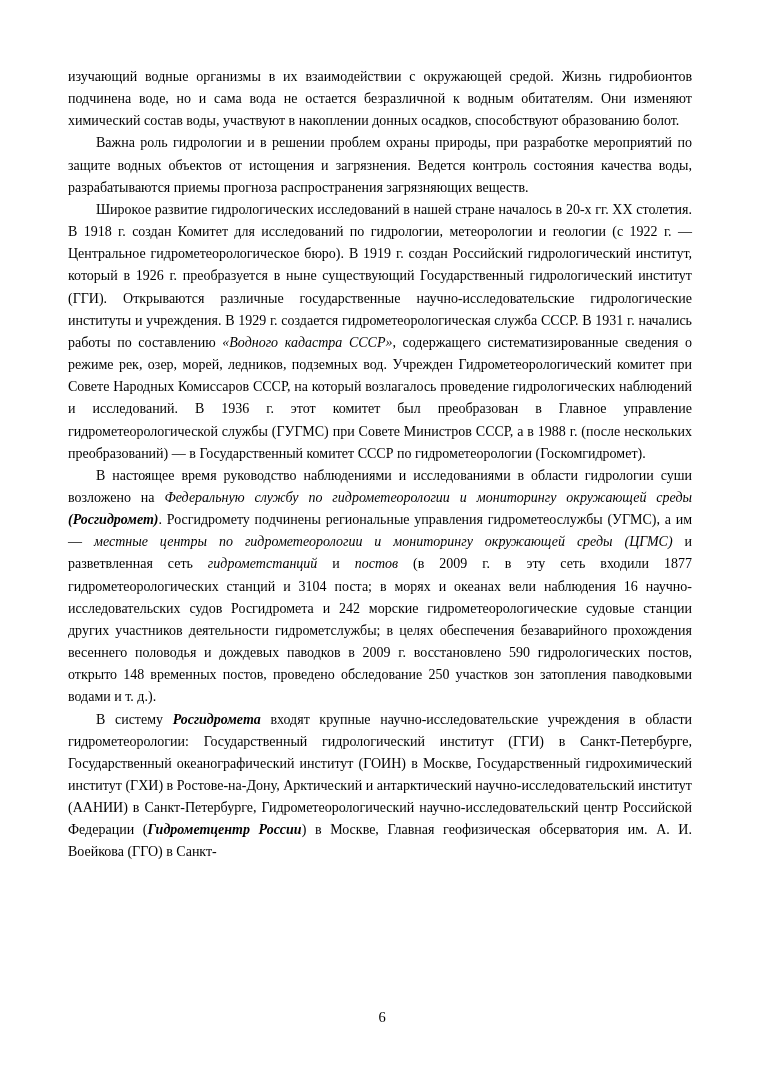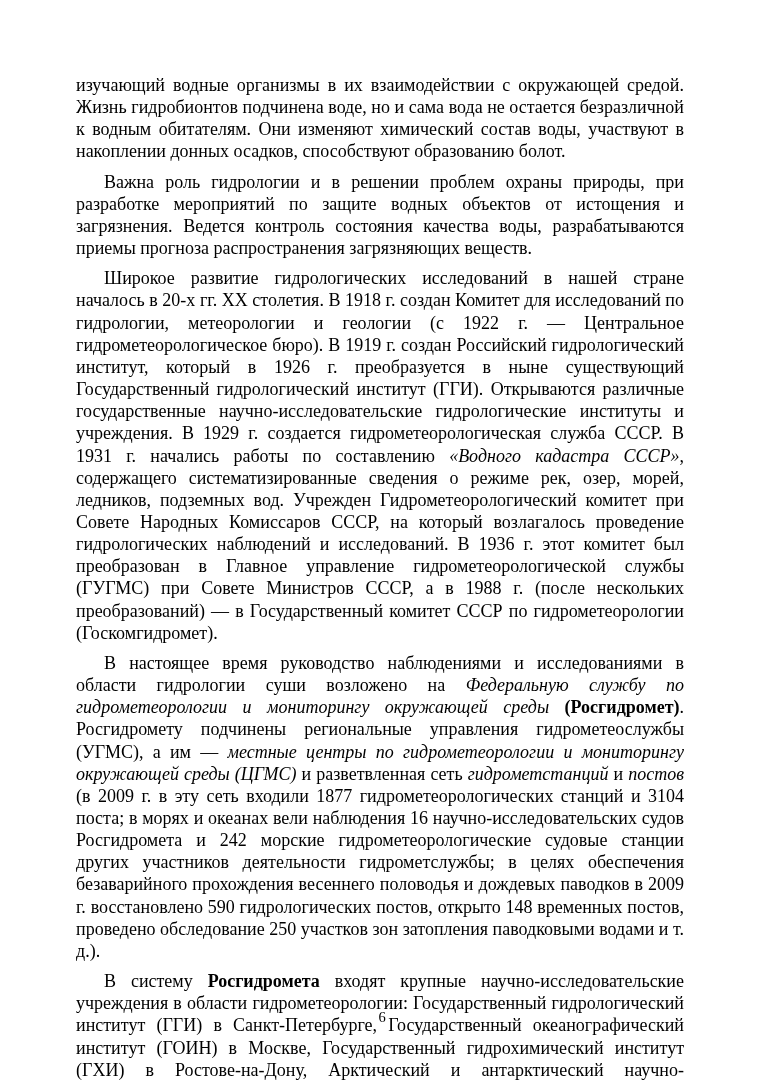--- a/index.html
+++ b/index.html
@@ -23,33 +23,33 @@
     height: 1080px;
     background: #ffffff;
   }
   .content {
     position: absolute;
     left: 68px;
     top: 66px;
     width: 624px;
   }
   p.para {
-    margin: 8px;
-    font-size: 18px;
+    margin: 0;
+    font-size: 14px;
     line-height: 22.15px;
     text-align: justify;
     text-indent: 0;
     hyphens: none;
     word-spacing: 0;
   }
   p.para.indent {
     text-indent: 28px;
   }
   i.it { font-style: italic; }
-  .bi { font-weight: bold; }
+  .bi { font-style: italic; font-weight: bold; }
   .pageno {
     position: absolute;
     left: 0;
     top: 1009px;
     width: 764px;
     text-align: center;
     font-size: 14.5px;
     font-family: "Liberation Serif", serif;
   }
 </style>

